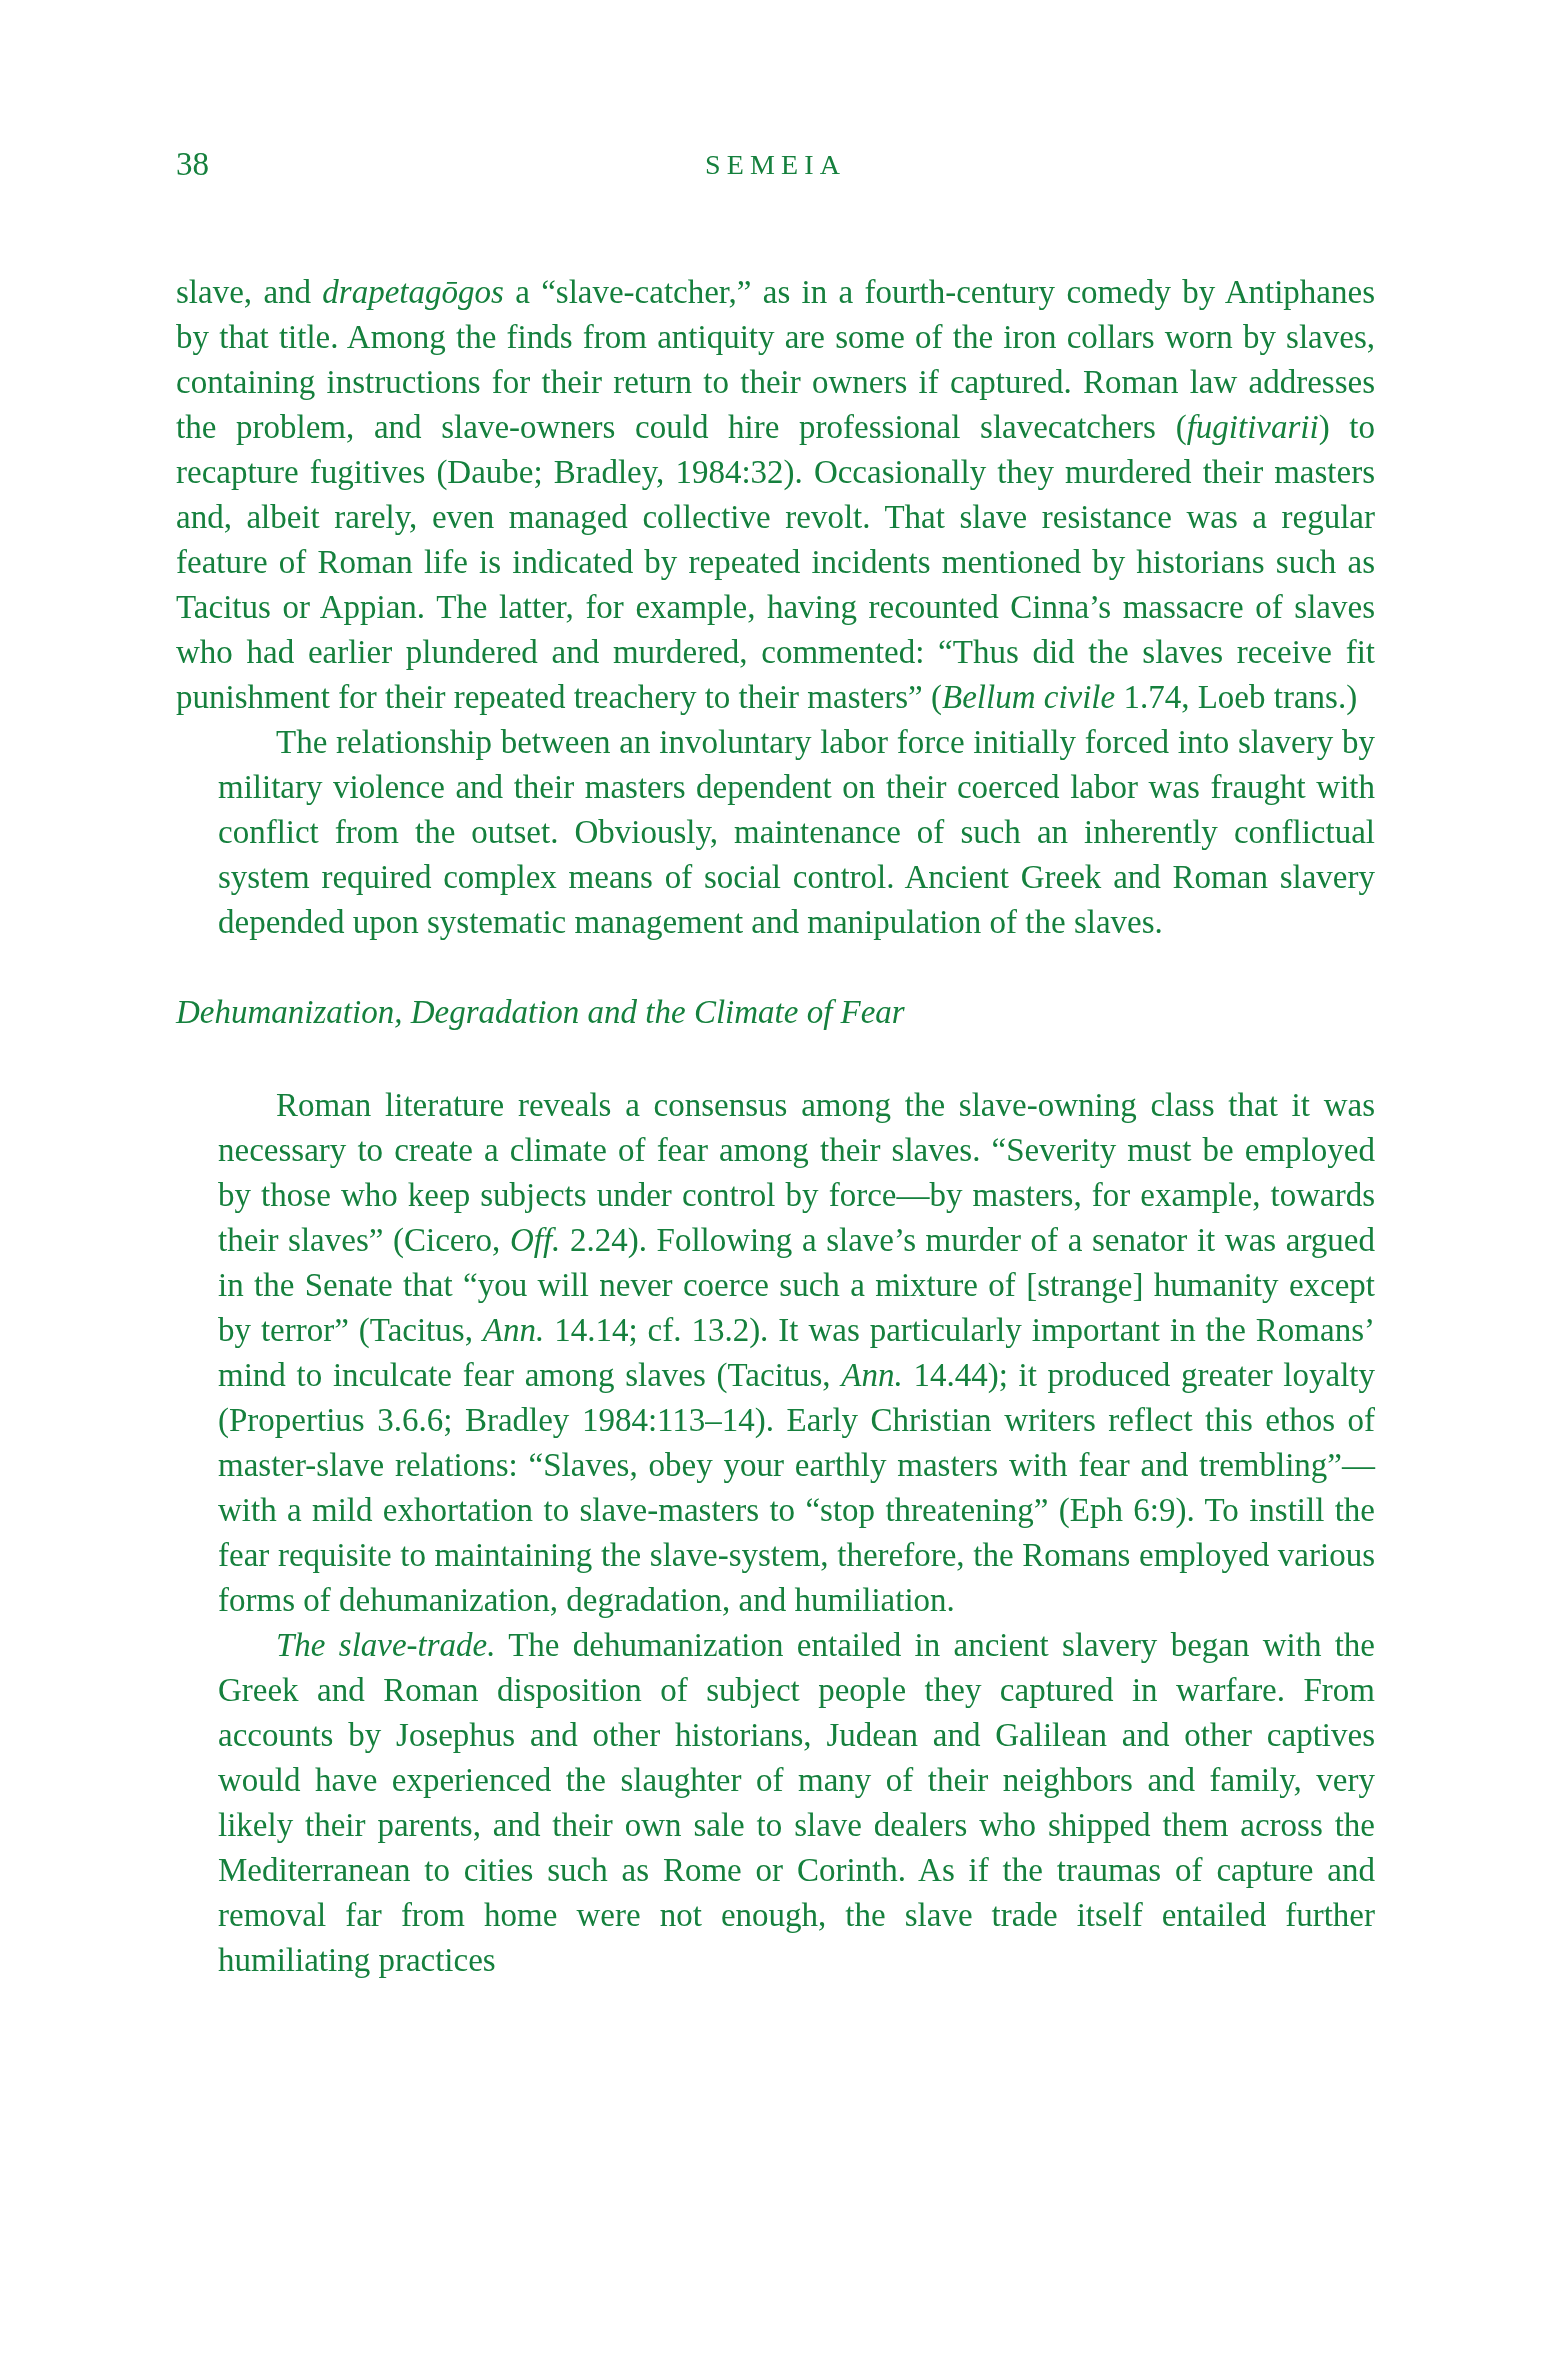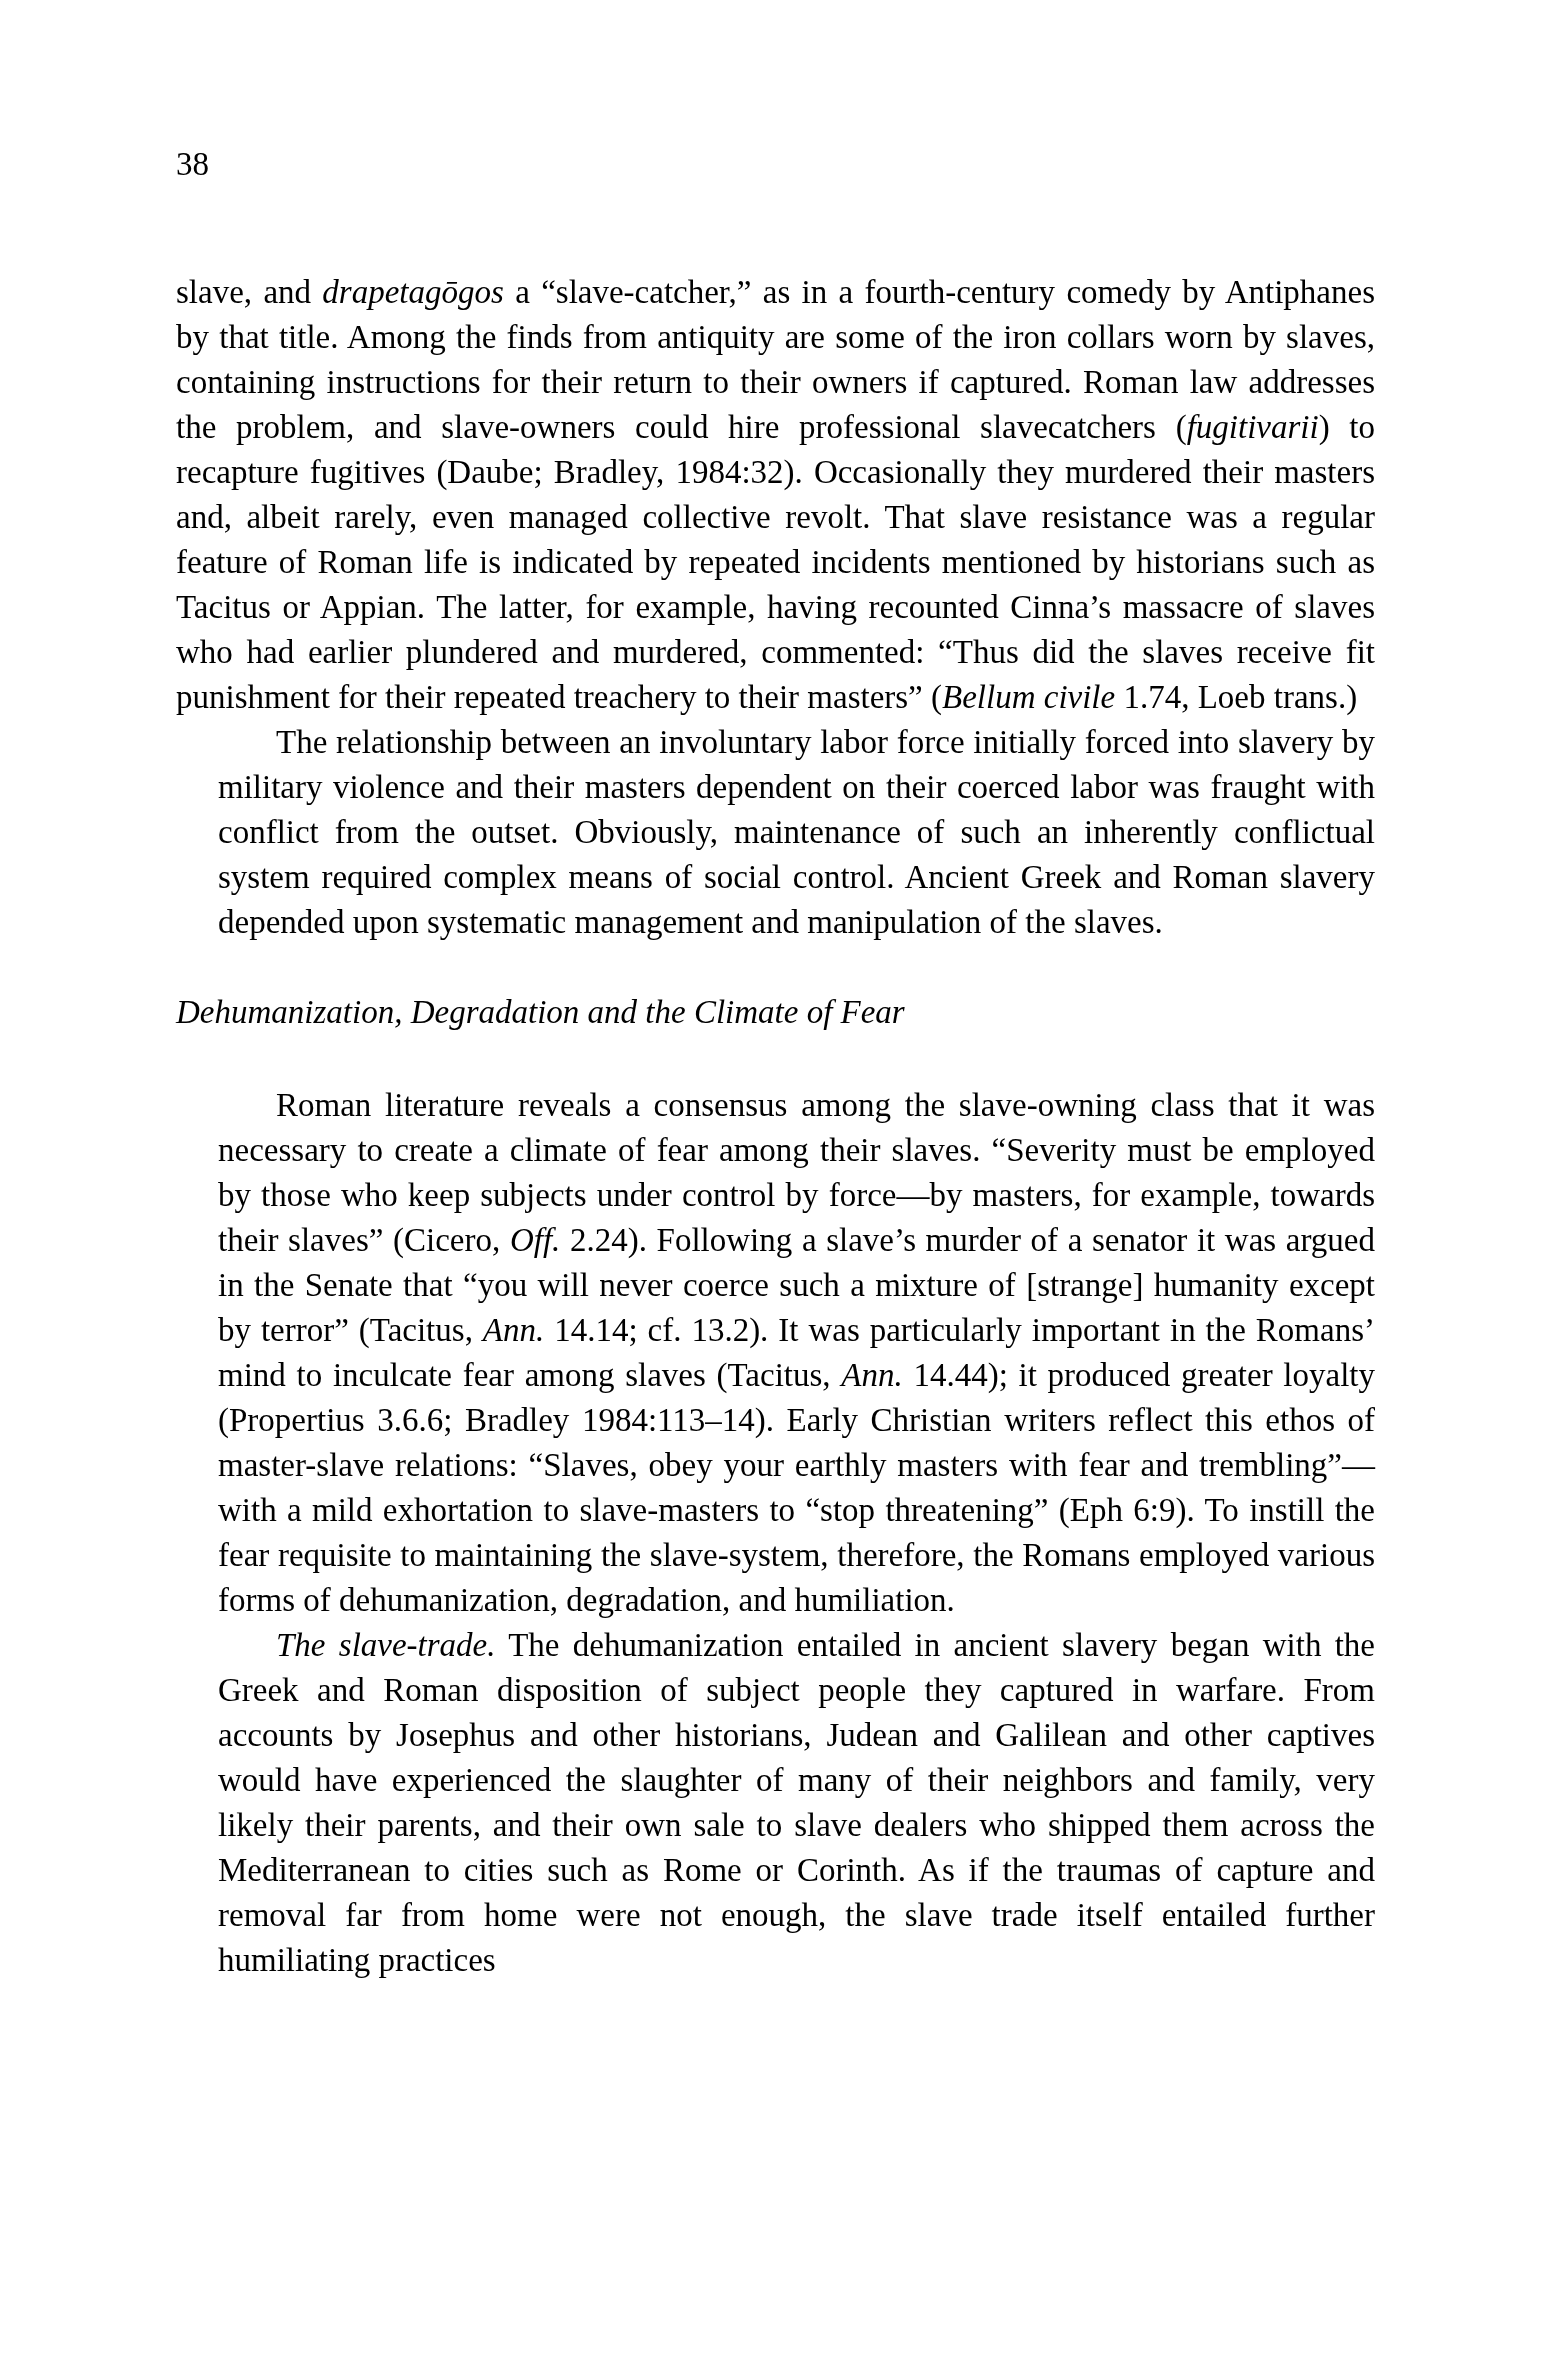--- a/index.html
+++ b/index.html
@@ -5,21 +5,21 @@
   html, body {
     margin: 0;
     padding: 0;
     background: #ffffff;
   }
   .page {
     position: relative;
     width: 1542px;
     height: 2377px;
     background: #ffffff;
-    color: #000000;
+    color: #15803d;
     font-family: "Liberation Serif", "DejaVu Serif", serif;
     box-sizing: border-box;
     padding: 146px 167px 0 176px;
     overflow: hidden;
   }
   .running-header {
     position: relative;
     height: 45px;
     margin-bottom: 79px;
     font-size: 33px;
@@ -62,20 +62,21 @@
     font-style: italic;
   }
 </style>
 </head>
 <body>
 
 <div class="page">
 
   <header class="running-header">
     <span class="page-number">38</span>
+    <span class="running-head">SEMEIA</span>
   </header>
 
   <main class="body-text">
 
     <p class="para"><span>slave, and </span><span class="it">drapetagōgos</span><span> a “slave-catcher,” as in a fourth-century comedy by Antiphanes by that title. Among the finds from antiquity are some of the iron collars worn by slaves, containing instructions for their return to their owners if captured. Roman law addresses the problem, and slave-owners could hire professional slavecatchers (</span><span class="it">fugitivarii</span><span>) to recapture fugitives (Daube; Bradley, 1984:32). Occasionally they murdered their masters and, albeit rarely, even managed collective revolt. That slave resistance was a regular feature of Roman life is indicated by repeated incidents mentioned by historians such as Tacitus or Appian. The latter, for example, having recounted Cinna’s massacre of slaves who had earlier plundered and murdered, commented: “Thus did the slaves receive fit punishment for their repeated treachery to their masters” (</span><span class="it">Bellum civile</span><span> 1.74, Loeb trans.)</span></p>
 
     <p class="para indent"><span>The relationship between an involuntary labor force initially forced into slavery by military violence and their masters dependent on their coerced labor was fraught with conflict from the outset. Obviously, maintenance of such an inherently conflictual system required complex means of social control. Ancient Greek and Roman slavery depended upon systematic management and manipulation of the slaves.</span></p>
 
     <h2 class="section-heading">Dehumanization, Degradation and the Climate of Fear</h2>
 

